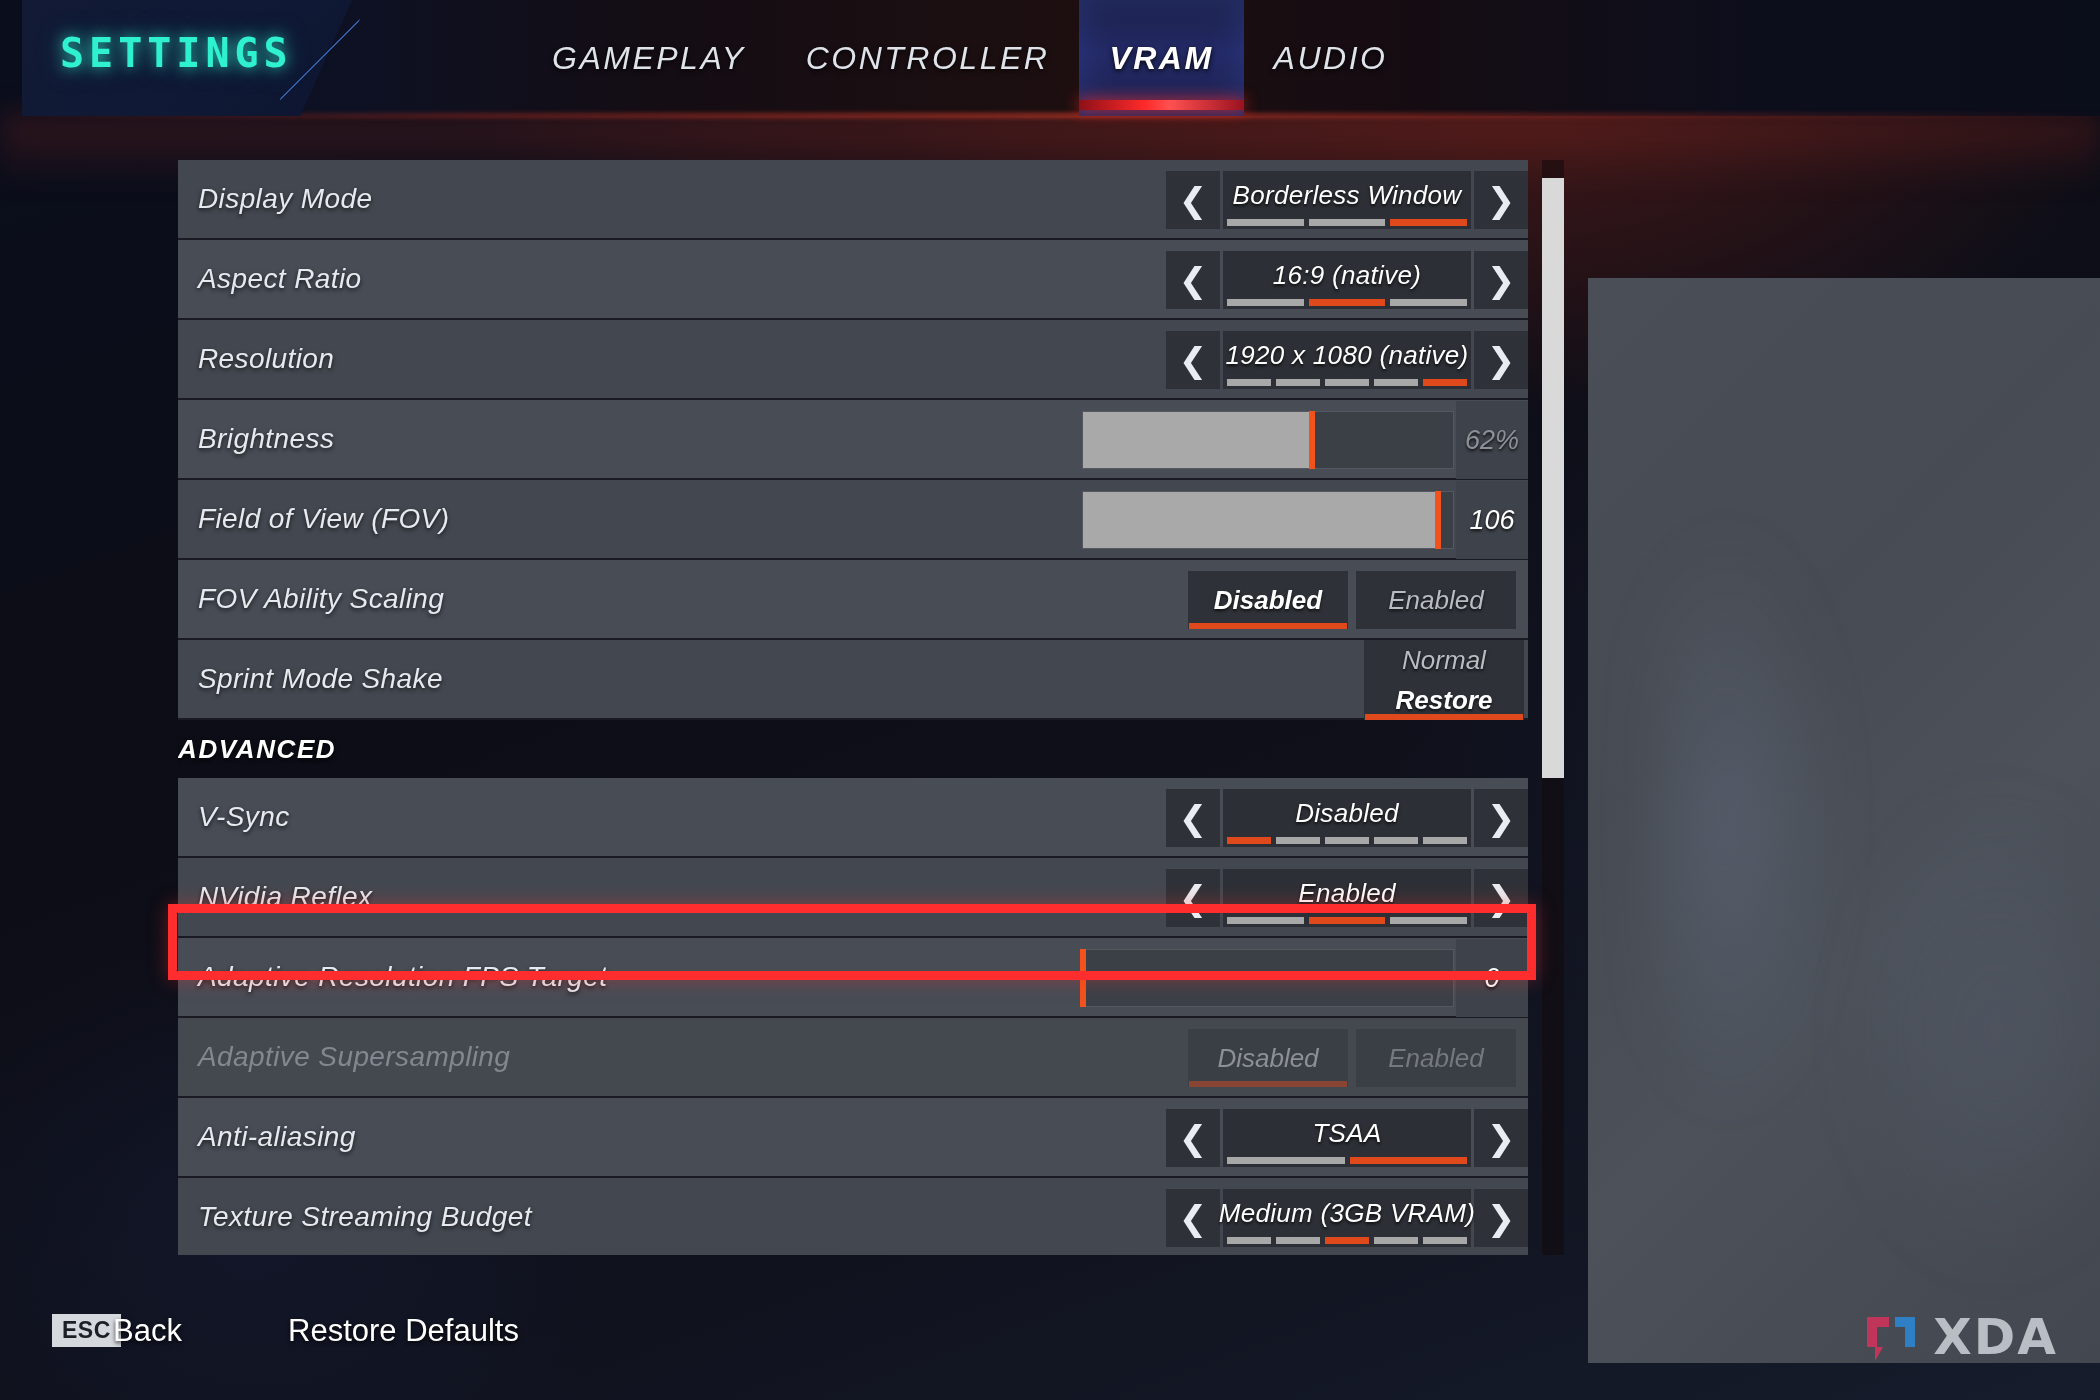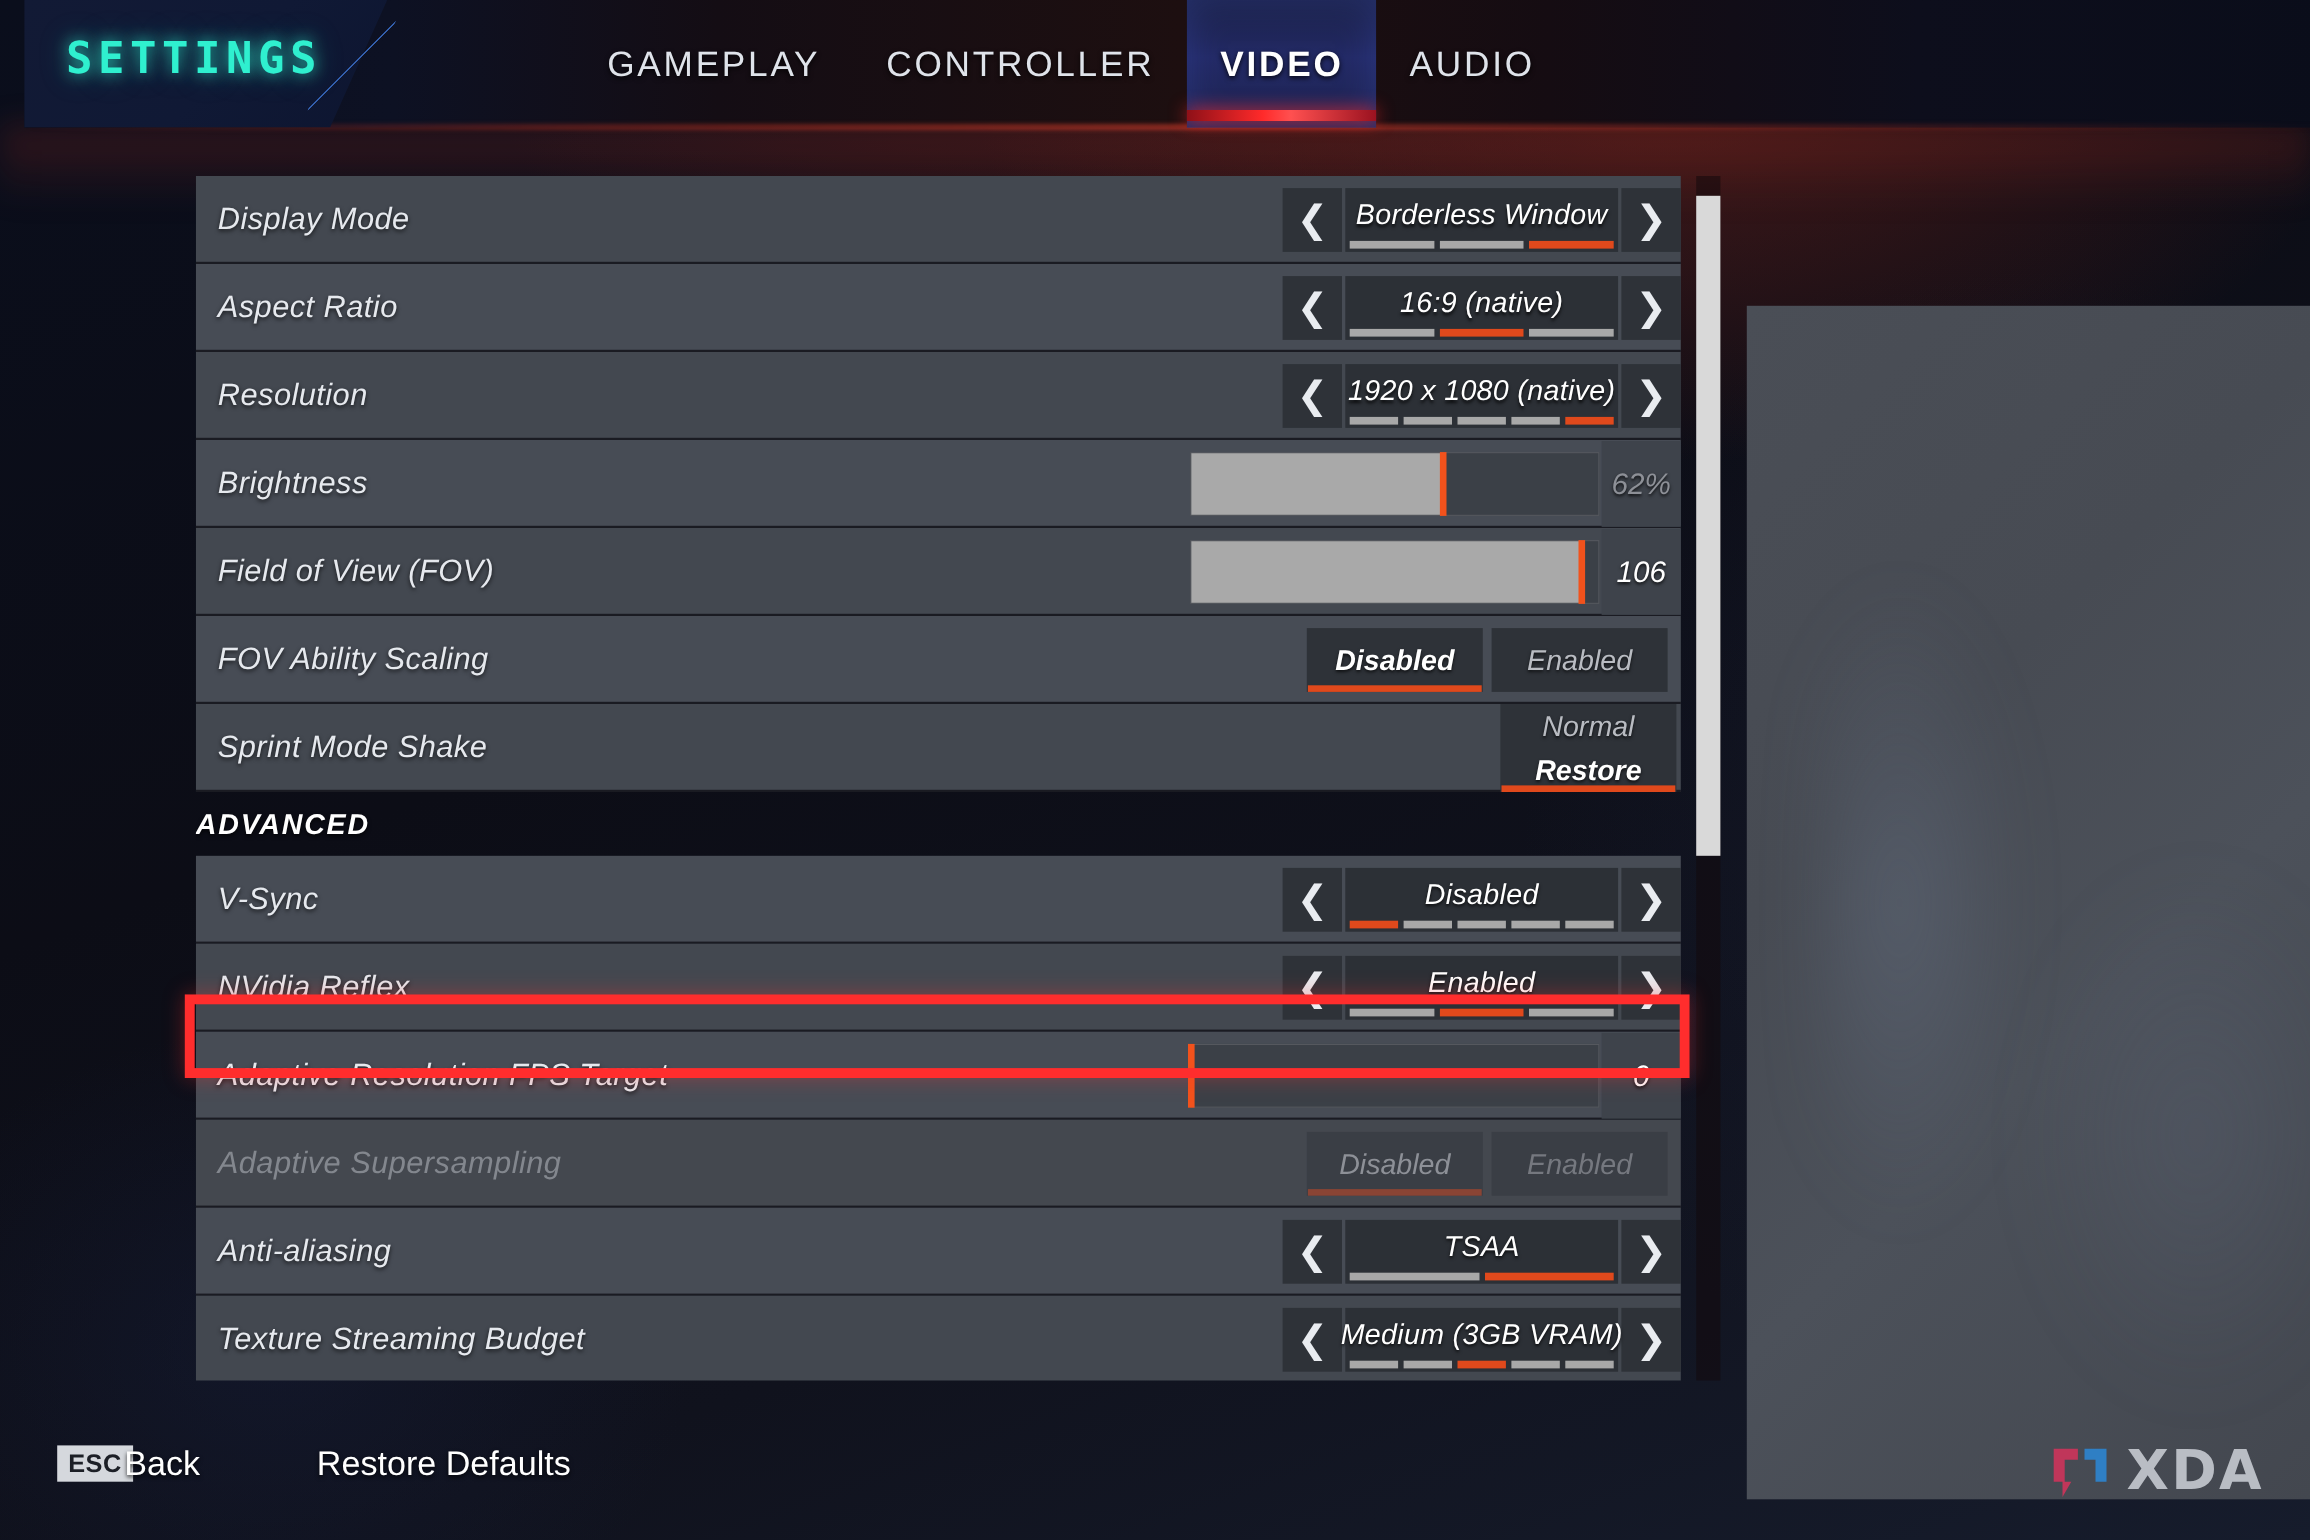--- a/index.html
+++ b/index.html
@@ -66,20 +66,21 @@
     position:absolute;left:500px;top:0;height:116px;
     display:flex;align-items:center;gap:0;
   }
   .tab{
     position:relative;height:116px;display:flex;align-items:center;justify-content:center;
     padding:0 30px;
     font-size:32px;letter-spacing:2.5px;font-weight:500;
     color:#dfe3ea;
     text-shadow:0 2px 5px rgba(0,0,0,.85);
     white-space:nowrap;
+    font-style:italic;
   }
   .tab.active{
     background:linear-gradient(180deg,#1b2147 0%,#232a66 45%,#1d2350 100%);
     color:#ffffff;font-weight:bold;
     box-shadow:inset 0 0 34px rgba(60,80,180,.35);
   }
   .tab.active::after{
     content:"";position:absolute;left:0;right:0;bottom:6px;height:10px;
     background:linear-gradient(90deg,#8e1018,#ff2a2a 40%,#ff5050 55%,#9a1220);
     box-shadow:0 0 16px rgba(255,40,40,.85);
@@ -235,21 +236,21 @@
 
 <div id="header">
   <div id="header-bg"></div>
   <div id="header-bottom-glow"></div>
   <div id="settings-panel"></div>
   <div id="settings-panel-edge"></div>
   <div id="settings-title">SETTINGS</div>
   <div id="tabs">
       <div class="tab">GAMEPLAY</div>
       <div class="tab">CONTROLLER</div>
-      <div class="tab active">VIDEO</div>
+      <div class="tab active">VRAM</div>
       <div class="tab">AUDIO</div>
     </div>
 </div>
 
 <div id="content">
   <div id="list-wrap">
       <div class="row">
         <div class="label">Display Mode</div>
         <div class="ctl">
           <div class="arrow">❮</div>

